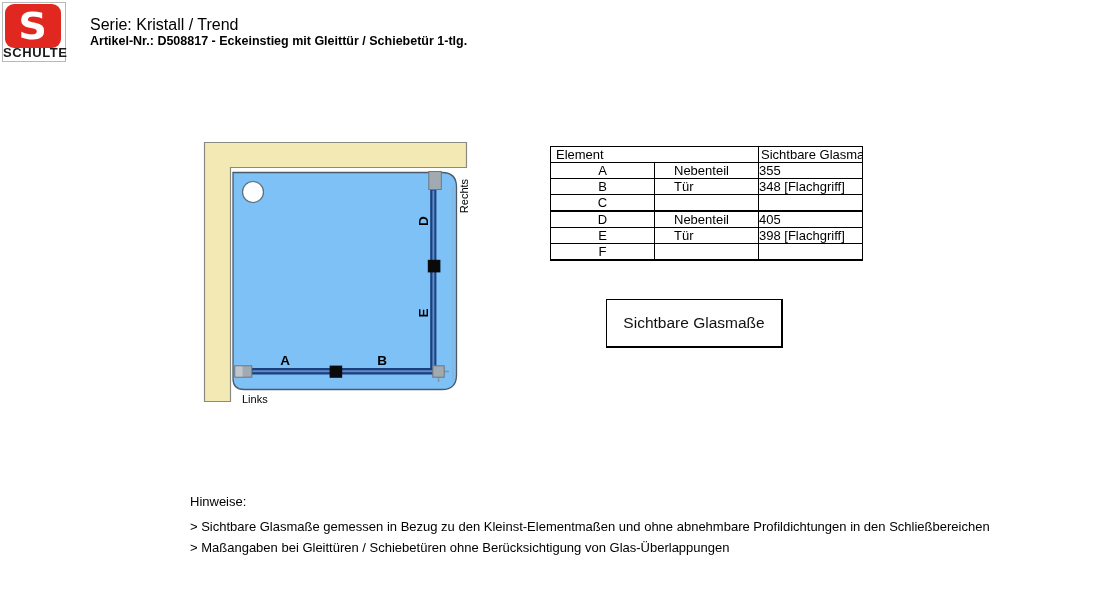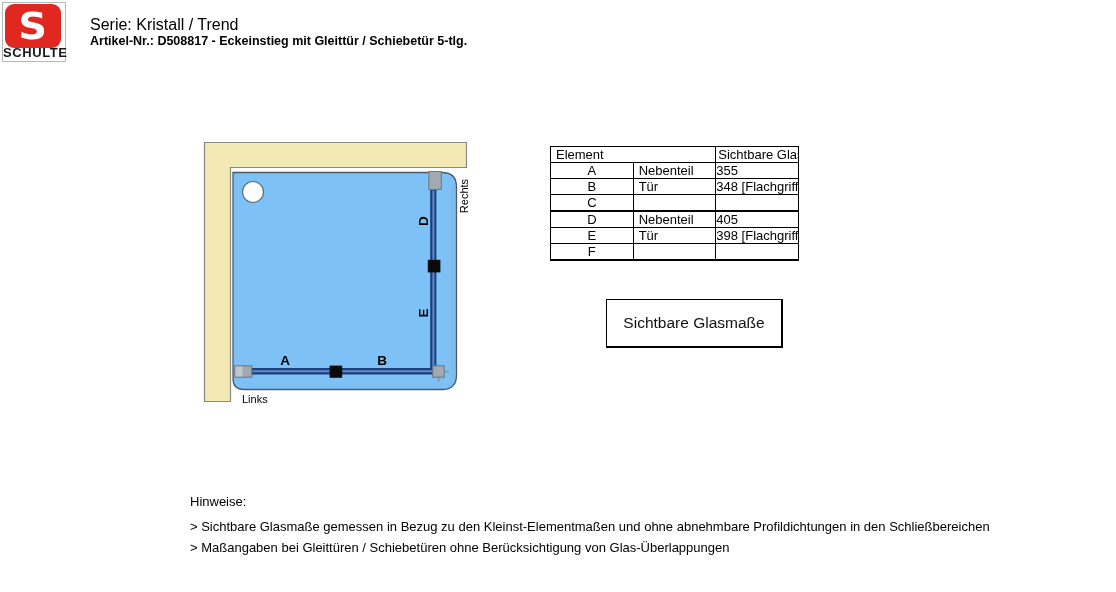--- a/index.html
+++ b/index.html
@@ -15,25 +15,25 @@
   .logo-s{font-weight:bold;font-size:38px;line-height:38px;color:#fff;
     font-family:"DejaVu Sans",sans-serif;transform:scaleX(1.05);}
   .logo-brand{position:absolute;left:0;bottom:1px;width:100%;text-align:center;
     font-size:13px;font-weight:bold;letter-spacing:0.6px;color:#1a1a1a;}
   .serie{position:absolute;left:90px;top:16px;font-size:16px;}
   .artikel{position:absolute;left:90px;top:34px;font-size:12.5px;font-weight:bold;}
   
   .diagram{position:absolute;left:195px;top:135px;}
   
   .spec-table{position:absolute;left:550px;top:146px;border-collapse:collapse;
-    table-layout:fixed;width:249px;font-size:13px;}
+    table-layout:fixed;width:313px;font-size:13px;}
   .spec-table td,.spec-table th{border:1px solid #000;padding:0;height:15px;
     font-weight:normal;text-align:left;overflow:hidden;white-space:nowrap;}
   .spec-table .col-key{width:25px;text-align:center;}
-  .spec-table .col-name{width:157px;padding-left:5px;}
+  .spec-table .col-name{width:157px;padding-left:19px;}
   .spec-table .col-val{width:129px;}
   .spec-table th.h-element{padding-left:5px;}
   .spec-table th.h-value{padding-left:2px;}
   .spec-table tr.row-thick td{border-bottom:2px solid #000;}
   
   .legend-box{position:absolute;left:606px;top:299px;width:177px;height:49px;
     border:1px solid #000;border-bottom-width:2px;border-right-width:2px;
     box-sizing:border-box;display:flex;align-items:center;justify-content:center;
     font-size:15.5px;color:#111;background:#fff;}
   
@@ -47,21 +47,21 @@
 
 <div class="canvas">
 
   <div class="logo-box">
     <div class="logo-red" style="background:#e02820;">
       <span class="logo-s">S</span>
     </div>
     <div class="logo-brand">SCHULTE</div>
   </div>
   <div class="serie">Serie: Kristall / Trend</div>
-  <div class="artikel">Artikel-Nr.: D508817 - Eckeinstieg mit Gleittür / Schiebetür 5-tlg.</div>
+  <div class="artikel">Artikel-Nr.: D508817 - Eckeinstieg mit Gleittür / Schiebetür 1-tlg.</div>
 
   <svg class="diagram" width="290" height="280" viewBox="195 135 290 280" xmlns="http://www.w3.org/2000/svg">
 
     <path d="M 204.5 142.5 H 466.5 V 167.5 H 230.5 V 401.5 H 204.5 Z" fill="#f2e9b5" stroke="#8a8a82" stroke-width="1.2"></path>
 
     <path d="M 233 172.5 H 442 Q 456.5 172.5 456.5 187 V 375 Q 456.5 389.5 442 389.5 H 244 Q 233 389.5 233 378.5 Z" fill="#7dc1f7" stroke="#4b5a68" stroke-width="1.3"></path>
 
     <line x1="453" y1="186" x2="453" y2="382" stroke="#86b8e4" stroke-width="3"></line>
 
     <circle cx="253" cy="192" r="10.5" fill="#fcfeff" stroke="#5d6d75" stroke-width="1.2"></circle>

